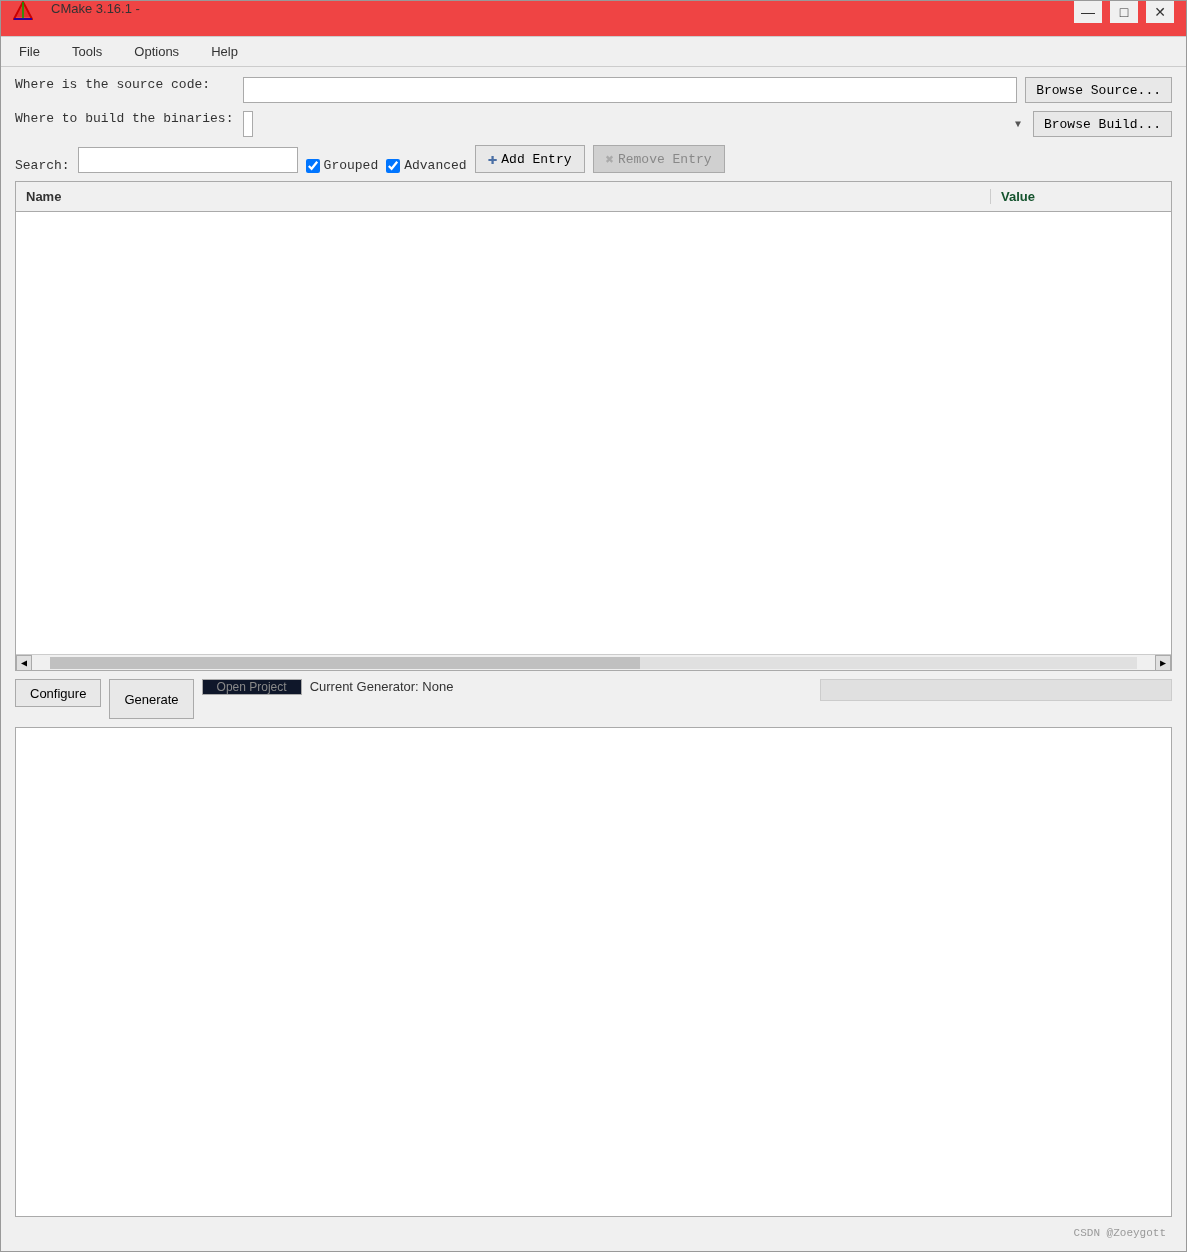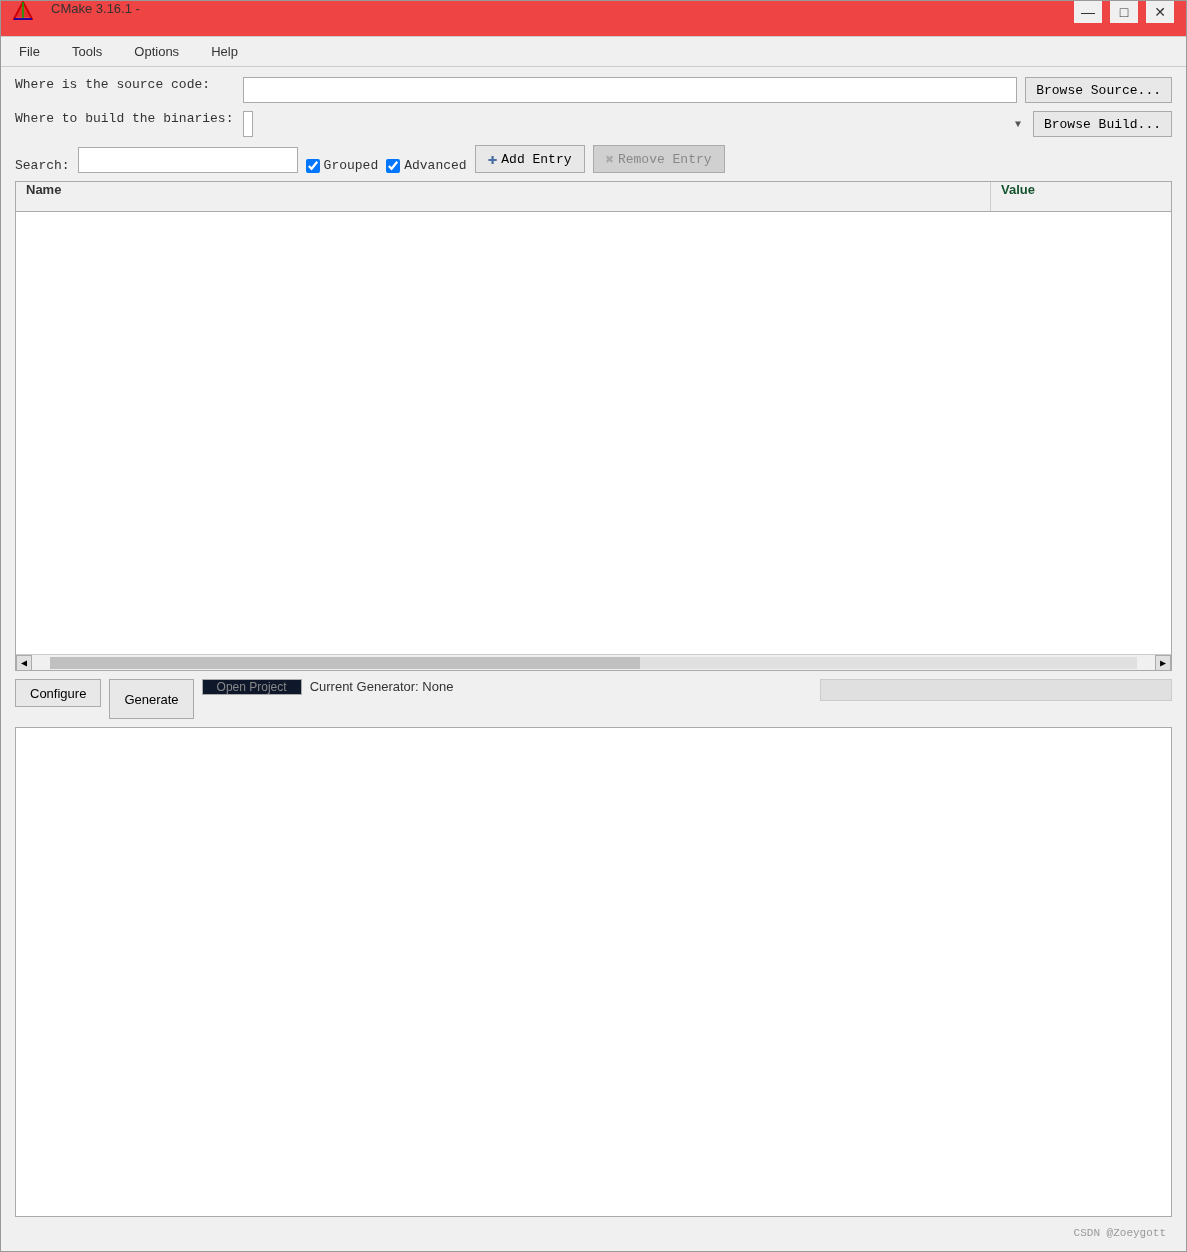--- a/index.html
+++ b/index.html
@@ -238,20 +238,21 @@
       flex-direction: column;
       overflow: hidden;
       min-height: 400px;
     }
 
     .table-header {
       display: flex;
       background: #f0f0f0;
       border-bottom: 1px solid #aaa;
       height: 30px;
+      align-items: center;
     }
 
     .table-header-name {
       padding: 0 10px;
       font-family: Arial, sans-serif;
       font-size: 13px;
       font-weight: bold;
       color: #333;
       flex: 1;
       border-right: 1px solid #ccc;

